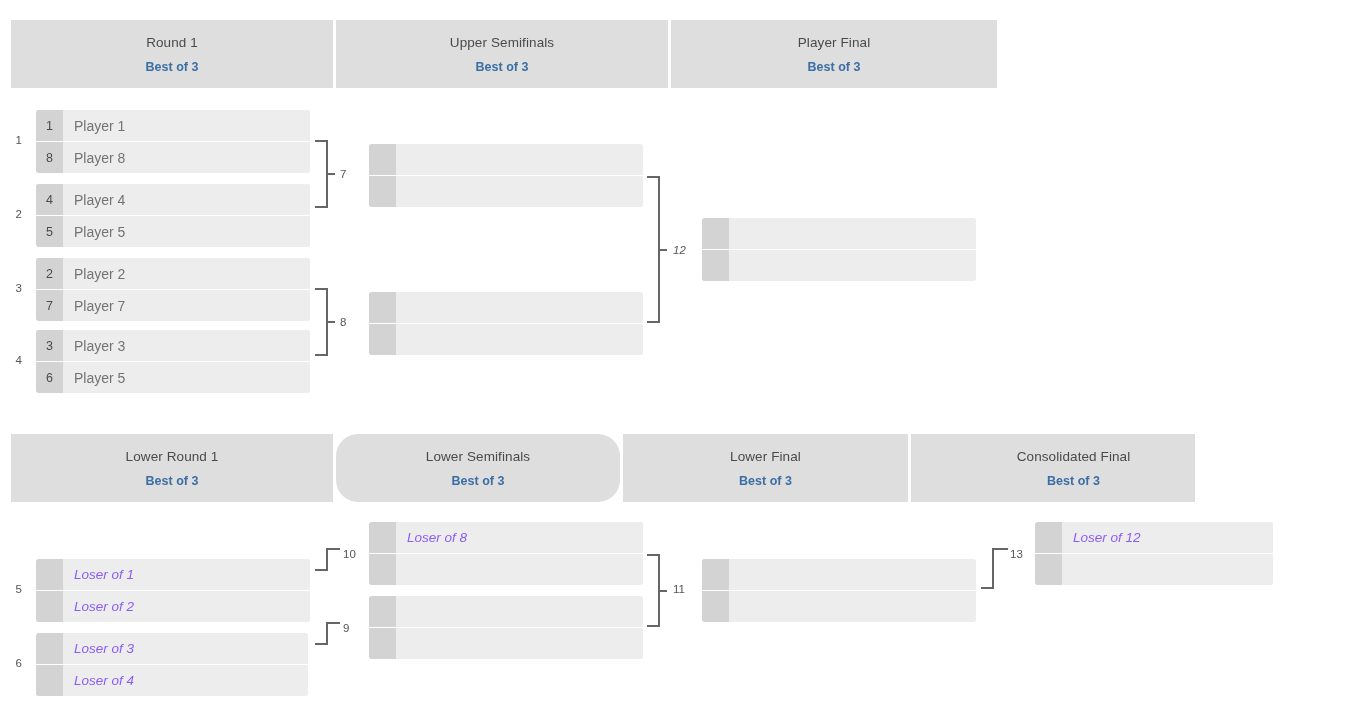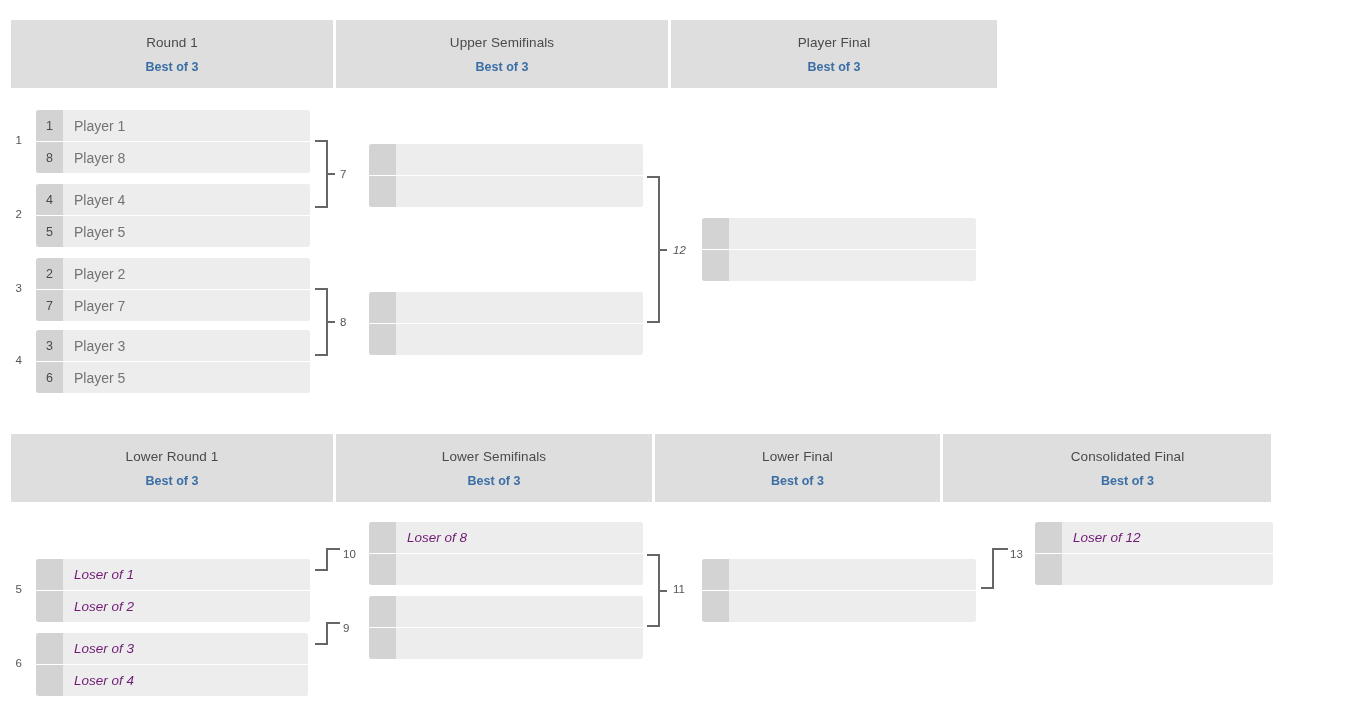--- a/index.html
+++ b/index.html
@@ -79,21 +79,21 @@
     display: flex;
     align-items: center;
     padding-left: 11px;
     font-size: 14px;
     color: #737373;
     white-space: nowrap;
     overflow: hidden;
   }
   .namecell.placeholder {
     font-style: italic;
-    color: #701a75;
+    color: #8b5cf6;
     font-size: 13.5px;
   }
 
   
   .match-no {
     position: absolute;
     font-size: 11.5px;
     color: #555555;
     text-align: right;
     width: 16px;
@@ -222,29 +222,29 @@
       <div class="seedcell"></div>
       <div class="namecell"></div>
     </div>
   </div>
 
   <div class="header-bar" style="left:11px; top:434px; width:1322px;">
     <div class="hdr-col" style="width:322px;">
       <div class="hdr-title">Lower Round 1</div>
       <div class="hdr-sub">Best of 3</div>
     </div>
-    <div class="hdr-col" style="width:316px;">
+    <div class="hdr-col" style="width:284px;border-radius:22px;">
       <div class="hdr-title">Lower Semifinals</div>
       <div class="hdr-sub">Best of 3</div>
     </div>
     <div class="hdr-col" style="width:285px;">
       <div class="hdr-title">Lower Final</div>
       <div class="hdr-sub">Best of 3</div>
     </div>
-    <div class="hdr-col" style="width:328px;padding-left:41px;">
+    <div class="hdr-col" style="width:284px;padding-left:41px;">
       <div class="hdr-title">Consolidated Final</div>
       <div class="hdr-sub">Best of 3</div>
     </div>
   </div>
 
   <div class="match-no" style="left:6px; top:583px;">5</div>
   <div class="match" style="left:36px; top:559px; width:274px;">
     <div class="mrow top">
       <div class="seedcell"></div>
       <div class="namecell placeholder">Loser of 1</div>

